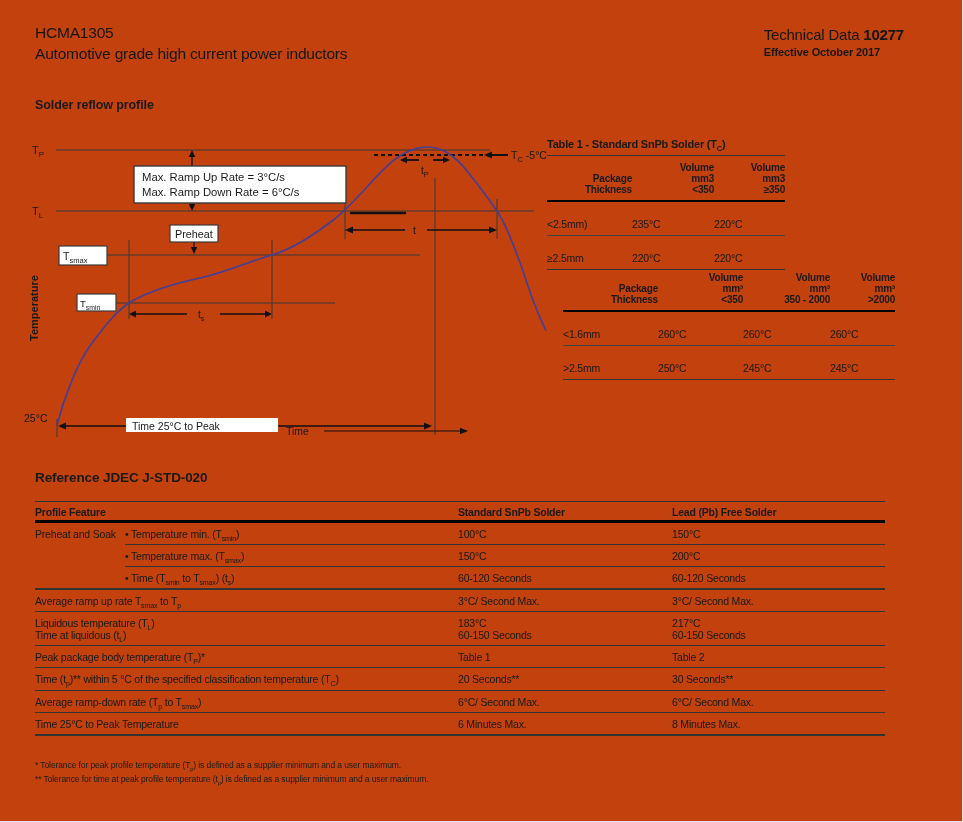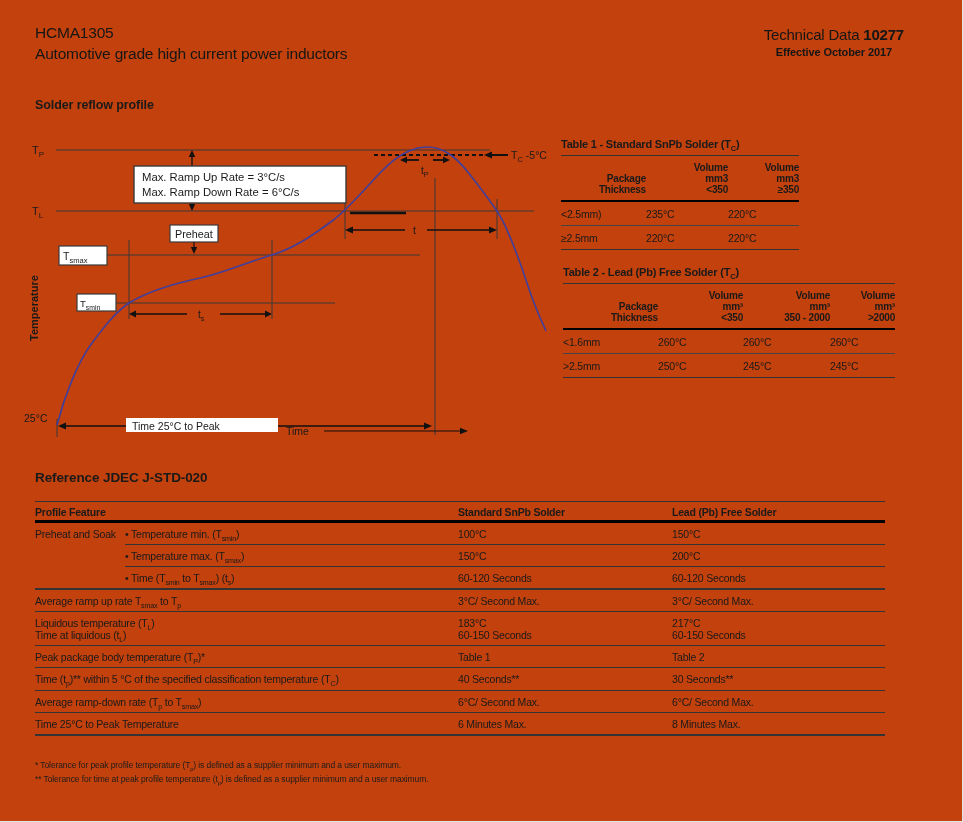--- a/index.html
+++ b/index.html
@@ -6,37 +6,37 @@
   .page{
     position:relative;width:963px;height:822px;background:#c2410c;overflow:hidden;
     font-family:"Liberation Sans","DejaVu Sans",sans-serif;color:#1a1a1a;
     border-right:1px solid #e3e3e3;border-bottom:1px solid #e3e3e3;box-sizing:border-box;
   }
   .abs{position:absolute;}
   sub{font-size:68%;line-height:0;}
   
   .hdr-left{left:35px;top:24px;font-size:15.5px;letter-spacing:-0.2px;color:#161616;}
   .hdr-left .l1{margin-bottom:3px;}
-  .hdr-right{right:58px;top:26px;text-align:center;color:#161616;}
+  .hdr-right{right:58px;top:26px;text-align:left;color:#161616;}
   .hdr-right .doc-line{font-size:15px;letter-spacing:-0.2px;}
   .hdr-right .doc-line b{font-weight:bold;}
   .hdr-right .effective{font-size:11px;font-weight:bold;margin-top:3px;letter-spacing:-0.1px;}
   .sec-title{left:35px;top:98px;font-size:12.5px;font-weight:bold;letter-spacing:-0.1px;}
   
   svg.graph{left:22px;top:133px;}
   svg.graph text{fill:#1a1a1a;font-family:"Liberation Sans","DejaVu Sans",sans-serif;}
   
   .rt{position:absolute;letter-spacing:-0.2px;}
   .rt-title{font-size:11px;font-weight:bold;border-bottom:1px solid #333;padding-bottom:5px;margin-bottom:0;}
   table.mini{border-collapse:collapse;width:100%;table-layout:fixed;}
   table.mini th{
     text-align:right;vertical-align:bottom;font-size:10px;font-weight:bold;line-height:1.12;
     padding:6px 0 4px 0;border-bottom:2.5px solid #000;
   }
-  table.mini td{font-size:10.5px;padding:6px 0 5px 0;border-bottom:1px solid #444;}
+  table.mini td{font-size:10.5px;padding:16px 0 5px 0;border-bottom:1px solid #444;}
   table.mini tr:last-child td{border-bottom:1.5px solid #333;}
   
   .jdec{left:35px;top:470px;width:850px;letter-spacing:-0.2px;}
   .jdec-title{font-size:13.5px;font-weight:bold;margin-bottom:16px;letter-spacing:-0.1px;}
   table.big{border-collapse:collapse;width:850px;table-layout:fixed;}
   table.big th{
     text-align:left;font-size:10.5px;font-weight:bold;padding:4px 0 2px 0;
     border-top:1px solid #333;border-bottom:3px solid #000;
   }
   table.big td{font-size:10.5px;line-height:1.15;padding:5px 0 4px 0;border-bottom:1px solid #333;vertical-align:top;}
@@ -153,21 +153,21 @@
     <rect x="104" y="285" width="152" height="14" fill="#fff"></rect>
     <text x="110" y="297" font-size="10.5">Time 25°C to Peak</text>
 
     <text x="264" y="302" font-size="10.5">Time</text>
     <g stroke="#111" fill="#111">
       <line x1="302" y1="298" x2="440" y2="298" stroke-width="1.2"></line>
       <polygon points="446,298 438,294.8 438,301.2" stroke="none"></polygon>
     </g>
   </svg>
 
-  <div class="rt" style="left:561px;top:138px;width:238px;">
+  <div class="rt" style="left:547px;top:138px;width:238px;">
     <div class="rt-title">Table 1 - Standard SnPb Solder (T<sub>C</sub>)</div>
     <table class="mini">
       <colgroup>
           <col style="width:85px">
           <col style="width:82px">
           <col>
         </colgroup>
       <thead>
         <tr>
           <th>
@@ -195,21 +195,20 @@
         <tr>
           <td>≥2.5mm</td>
           <td>220°C</td>
           <td>220°C</td>
         </tr>
       </tbody>
     </table>
   </div>
 
   <div class="rt" style="left:563px;top:266px;width:332px;">
-    <div class="rt-title">Table 2 - Lead (Pb) Free Solder (T<sub>C</sub>)</div>
     <table class="mini">
       <colgroup>
           <col style="width:95px">
           <col style="width:85px">
           <col style="width:87px">
           <col>
         </colgroup>
       <thead>
         <tr>
           <th>
@@ -302,21 +301,21 @@
             <div>60-150 Seconds</div>
           </td>
         </tr>
         <tr>
           <td colspan="2">Peak package body temperature (T<sub>P</sub>)*</td>
           <td>Table 1</td>
           <td>Table 2</td>
         </tr>
         <tr>
           <td colspan="2">Time (t<sub>p</sub>)** within 5 °C of the specified classification temperature (T<sub>C</sub>)</td>
-          <td>40 Seconds**</td>
+          <td>20 Seconds**</td>
           <td>30 Seconds**</td>
         </tr>
         <tr>
           <td colspan="2">Average ramp-down rate (T<sub>p</sub> to T<sub>smax</sub>)</td>
           <td>6°C/ Second Max.</td>
           <td>6°C/ Second Max.</td>
         </tr>
         <tr>
           <td colspan="2">Time 25°C to Peak Temperature</td>
           <td>6 Minutes Max.</td>

